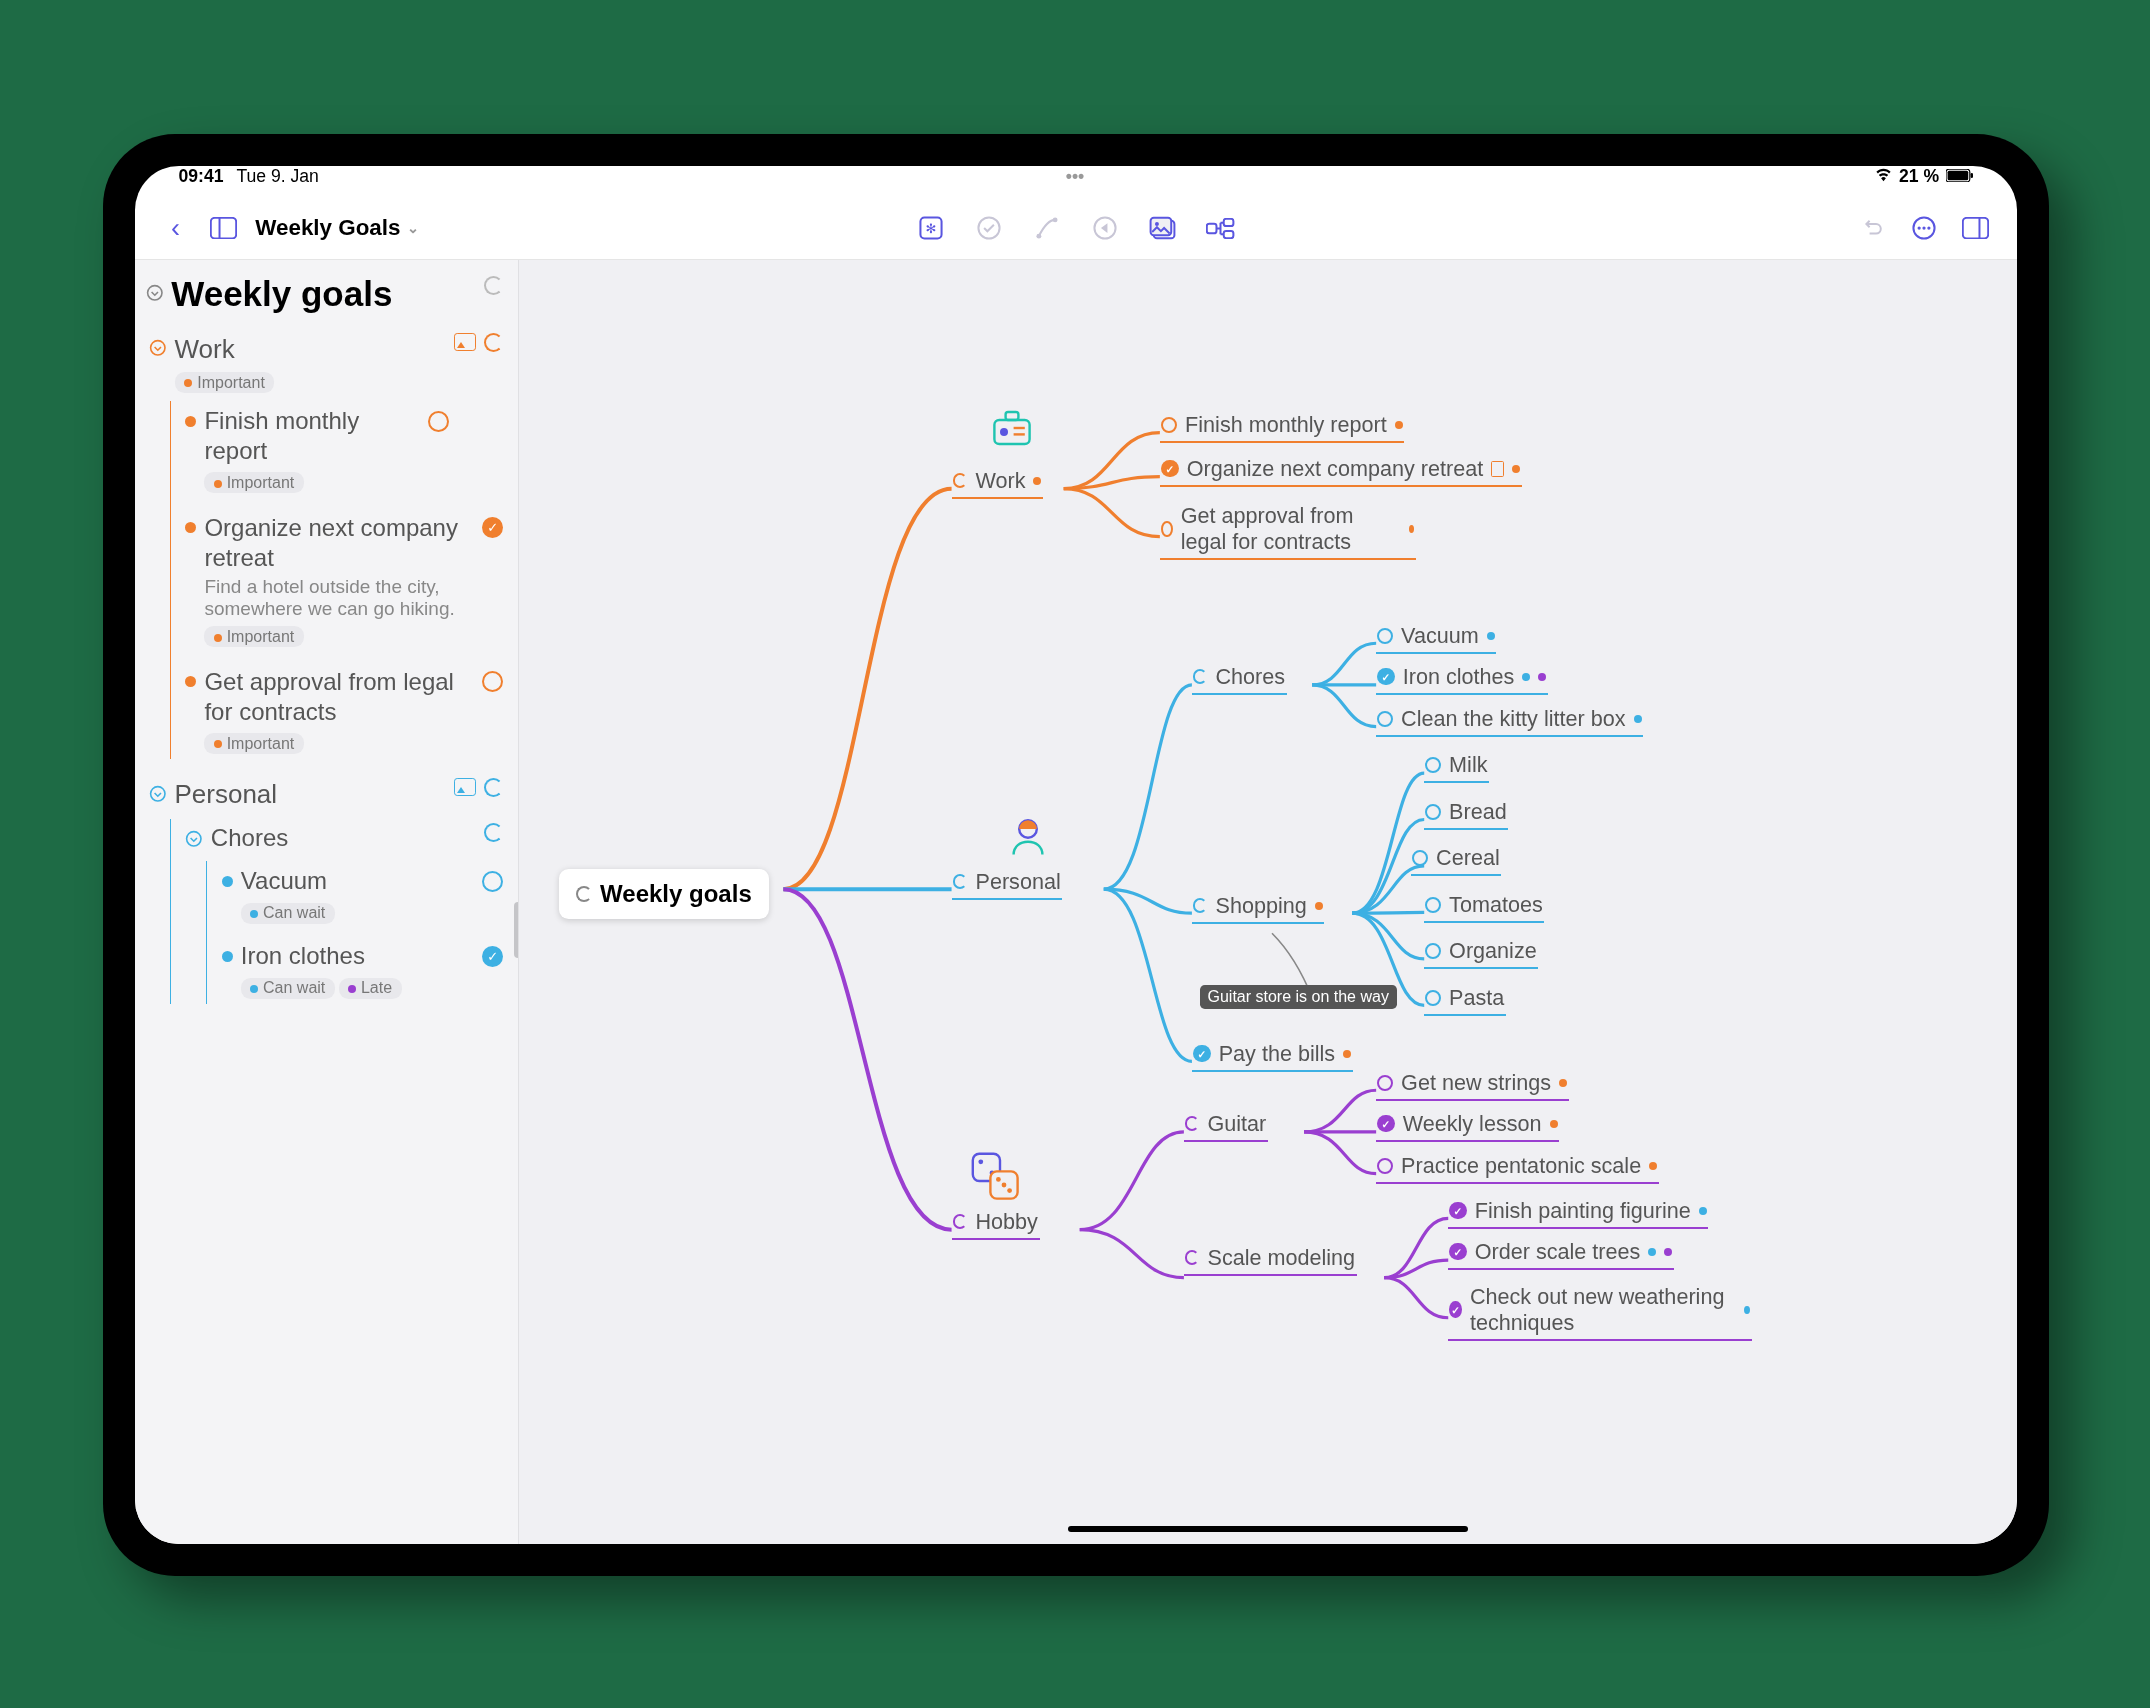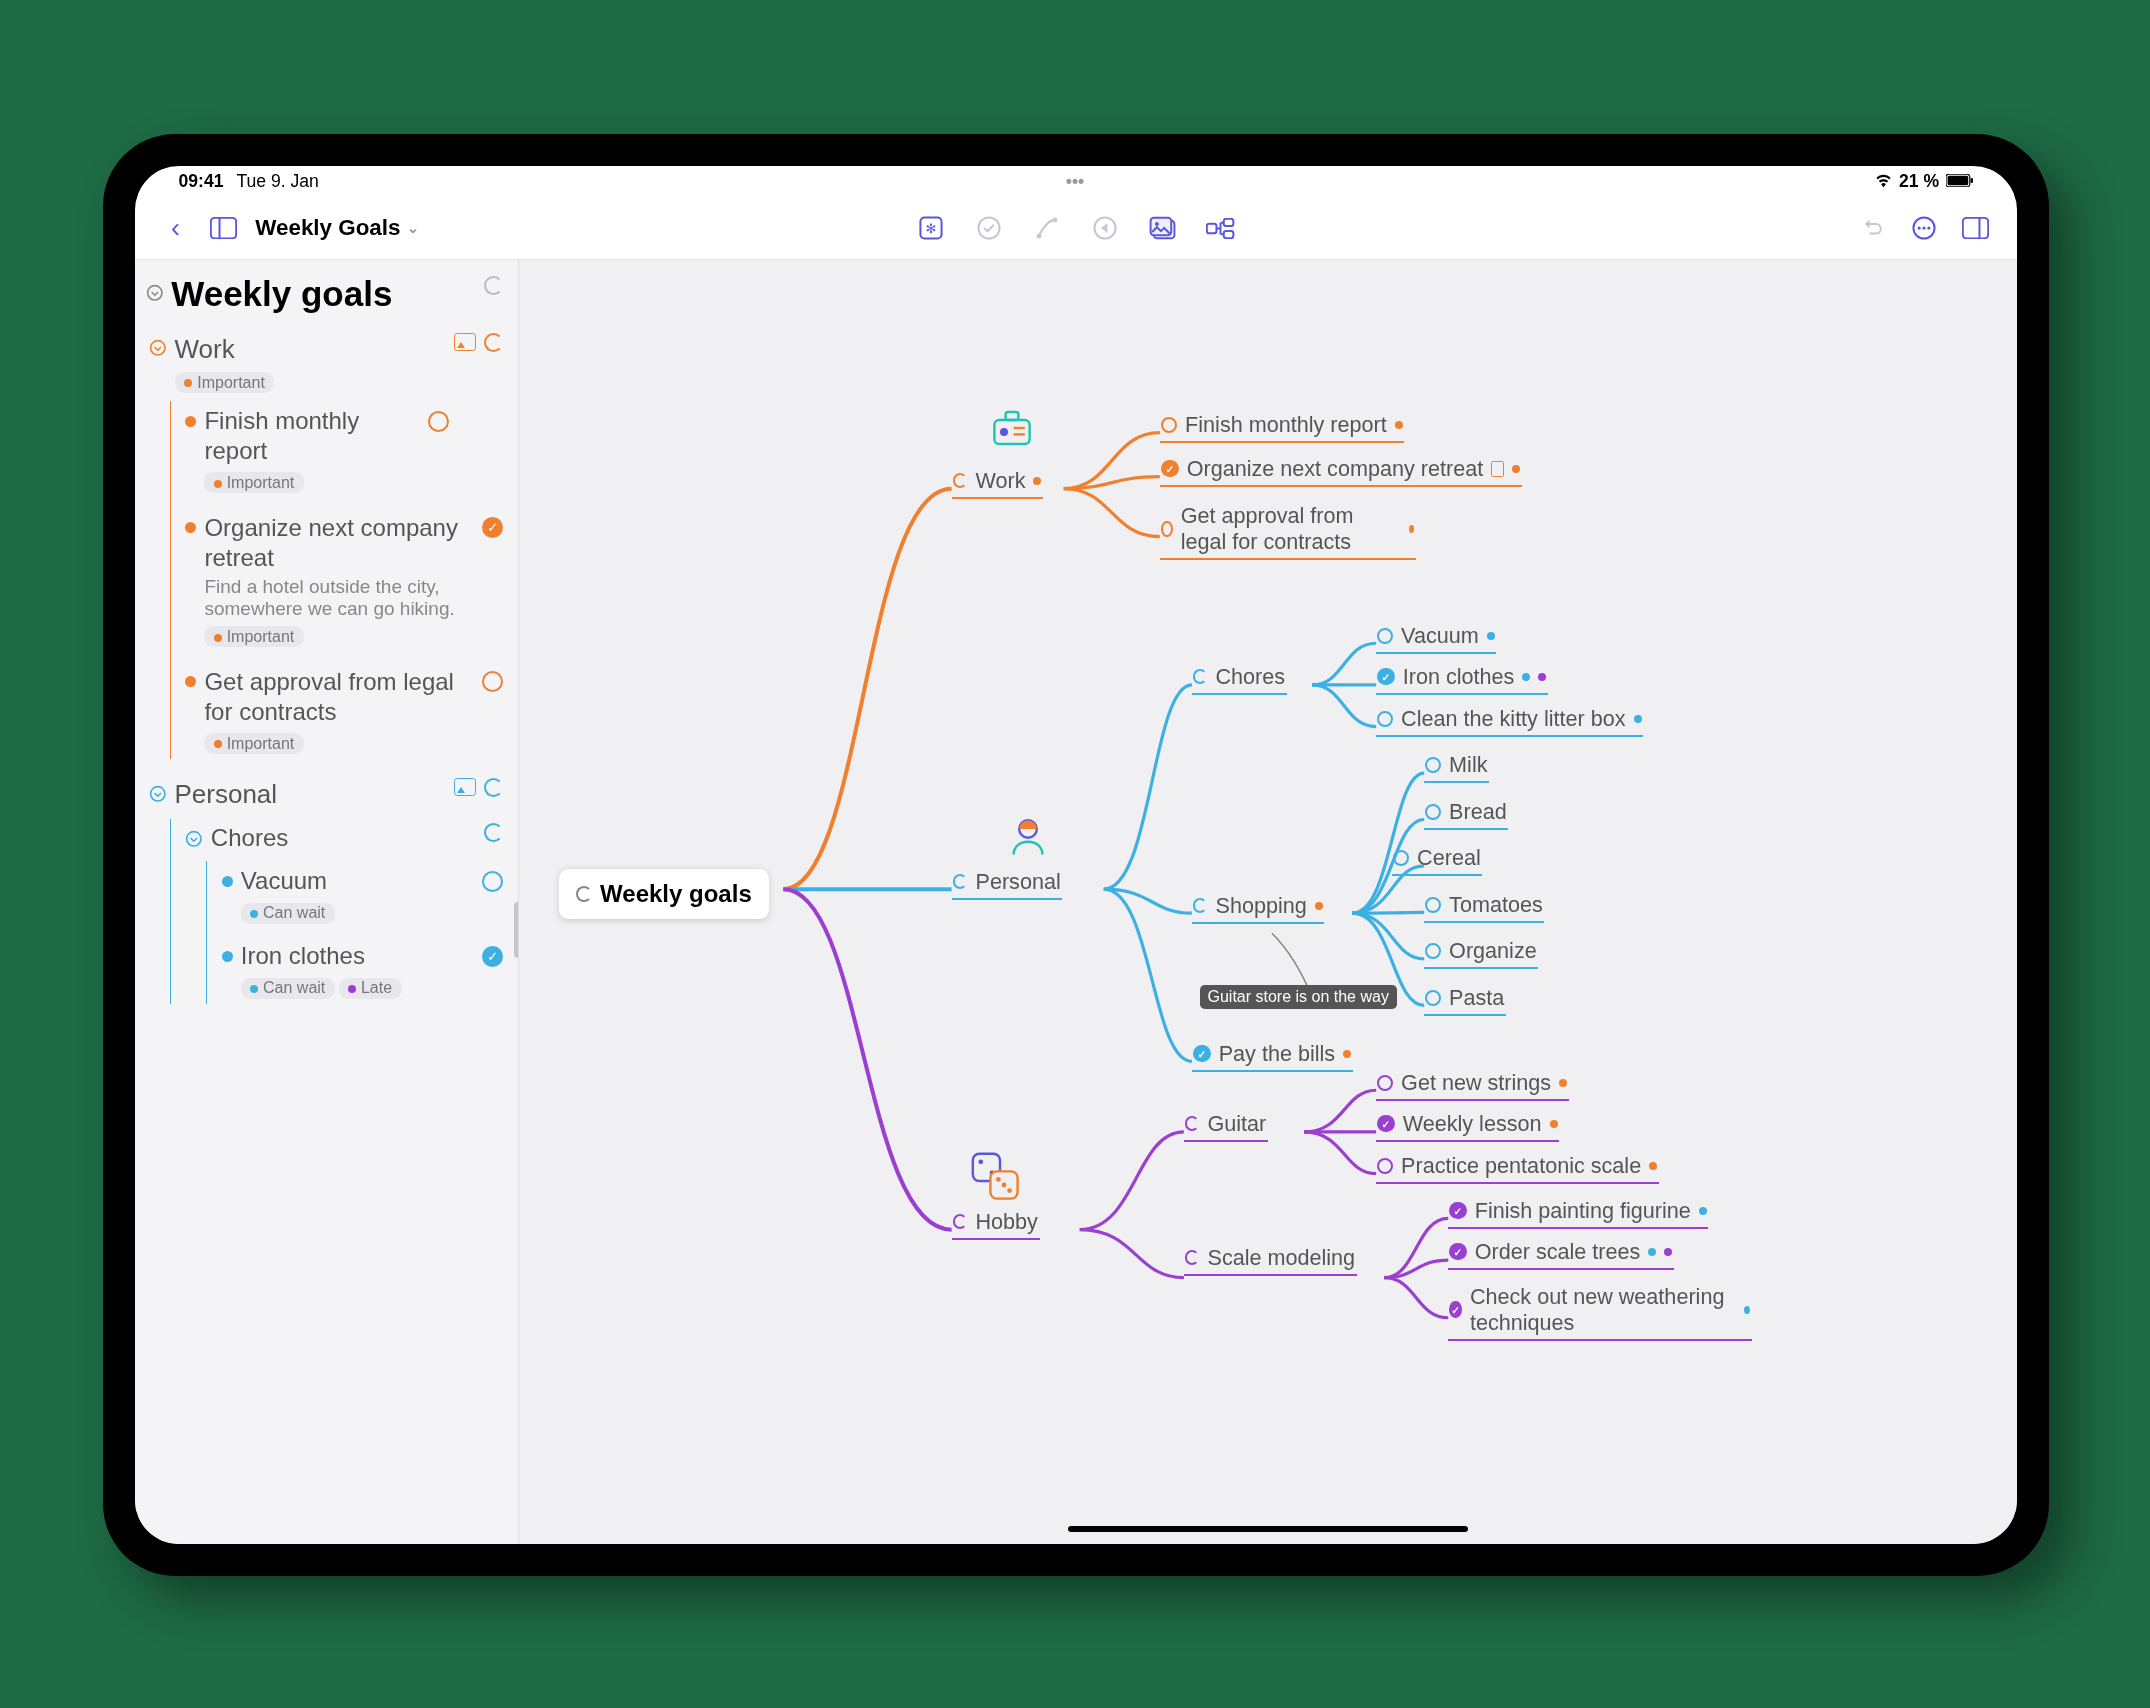--- a/index.html
+++ b/index.html
@@ -26,21 +26,21 @@
     background: #fff;
     border-radius: 44px;
     overflow: hidden;
     display: flex;
     flex-direction: column;
   }
   
   .statusbar {
     height: 32px;
     display: flex;
-    align-items: center;
+    align-items: flex-start;
     justify-content: space-between;
     padding: 0 44px;
     font-size: 17.6px;
     font-weight: 600;
   }
   .statusbar .center { position:absolute; left:50%; transform:translateX(-50%); color:#999; }
   .statusbar .left span { margin-right: 8px; }
   .statusbar .right { display:flex; align-items:center; gap:6.4px; }
   
   .toolbar {
@@ -484,21 +484,21 @@
               <span class="mm-circ" style="border-color:#3db0e3;"></span>
               <span class="mm-txt">Milk</span>
             </div>
           </div>
         <div class="mm-node" style="left:905px; top:536px;">
             <div class="mm-node-inner" style="border-color:#3db0e3;">
               <span class="mm-circ" style="border-color:#3db0e3;"></span>
               <span class="mm-txt">Bread</span>
             </div>
           </div>
-        <div class="mm-node" style="left:873px; top:582px;">
+        <div class="mm-node" style="left:892px; top:582px;">
             <div class="mm-node-inner" style="border-color:#3db0e3;">
               <span class="mm-circ" style="border-color:#3db0e3;"></span>
               <span class="mm-txt">Cereal</span>
             </div>
           </div>
         <div class="mm-node" style="left:905px; top:629px;text-align:center;">
             <div class="mm-node-inner" style="border-color:#3db0e3;">
               <span class="mm-circ" style="border-color:#3db0e3;"></span>
               <span class="mm-txt">Tomatoes</span>
             </div>

